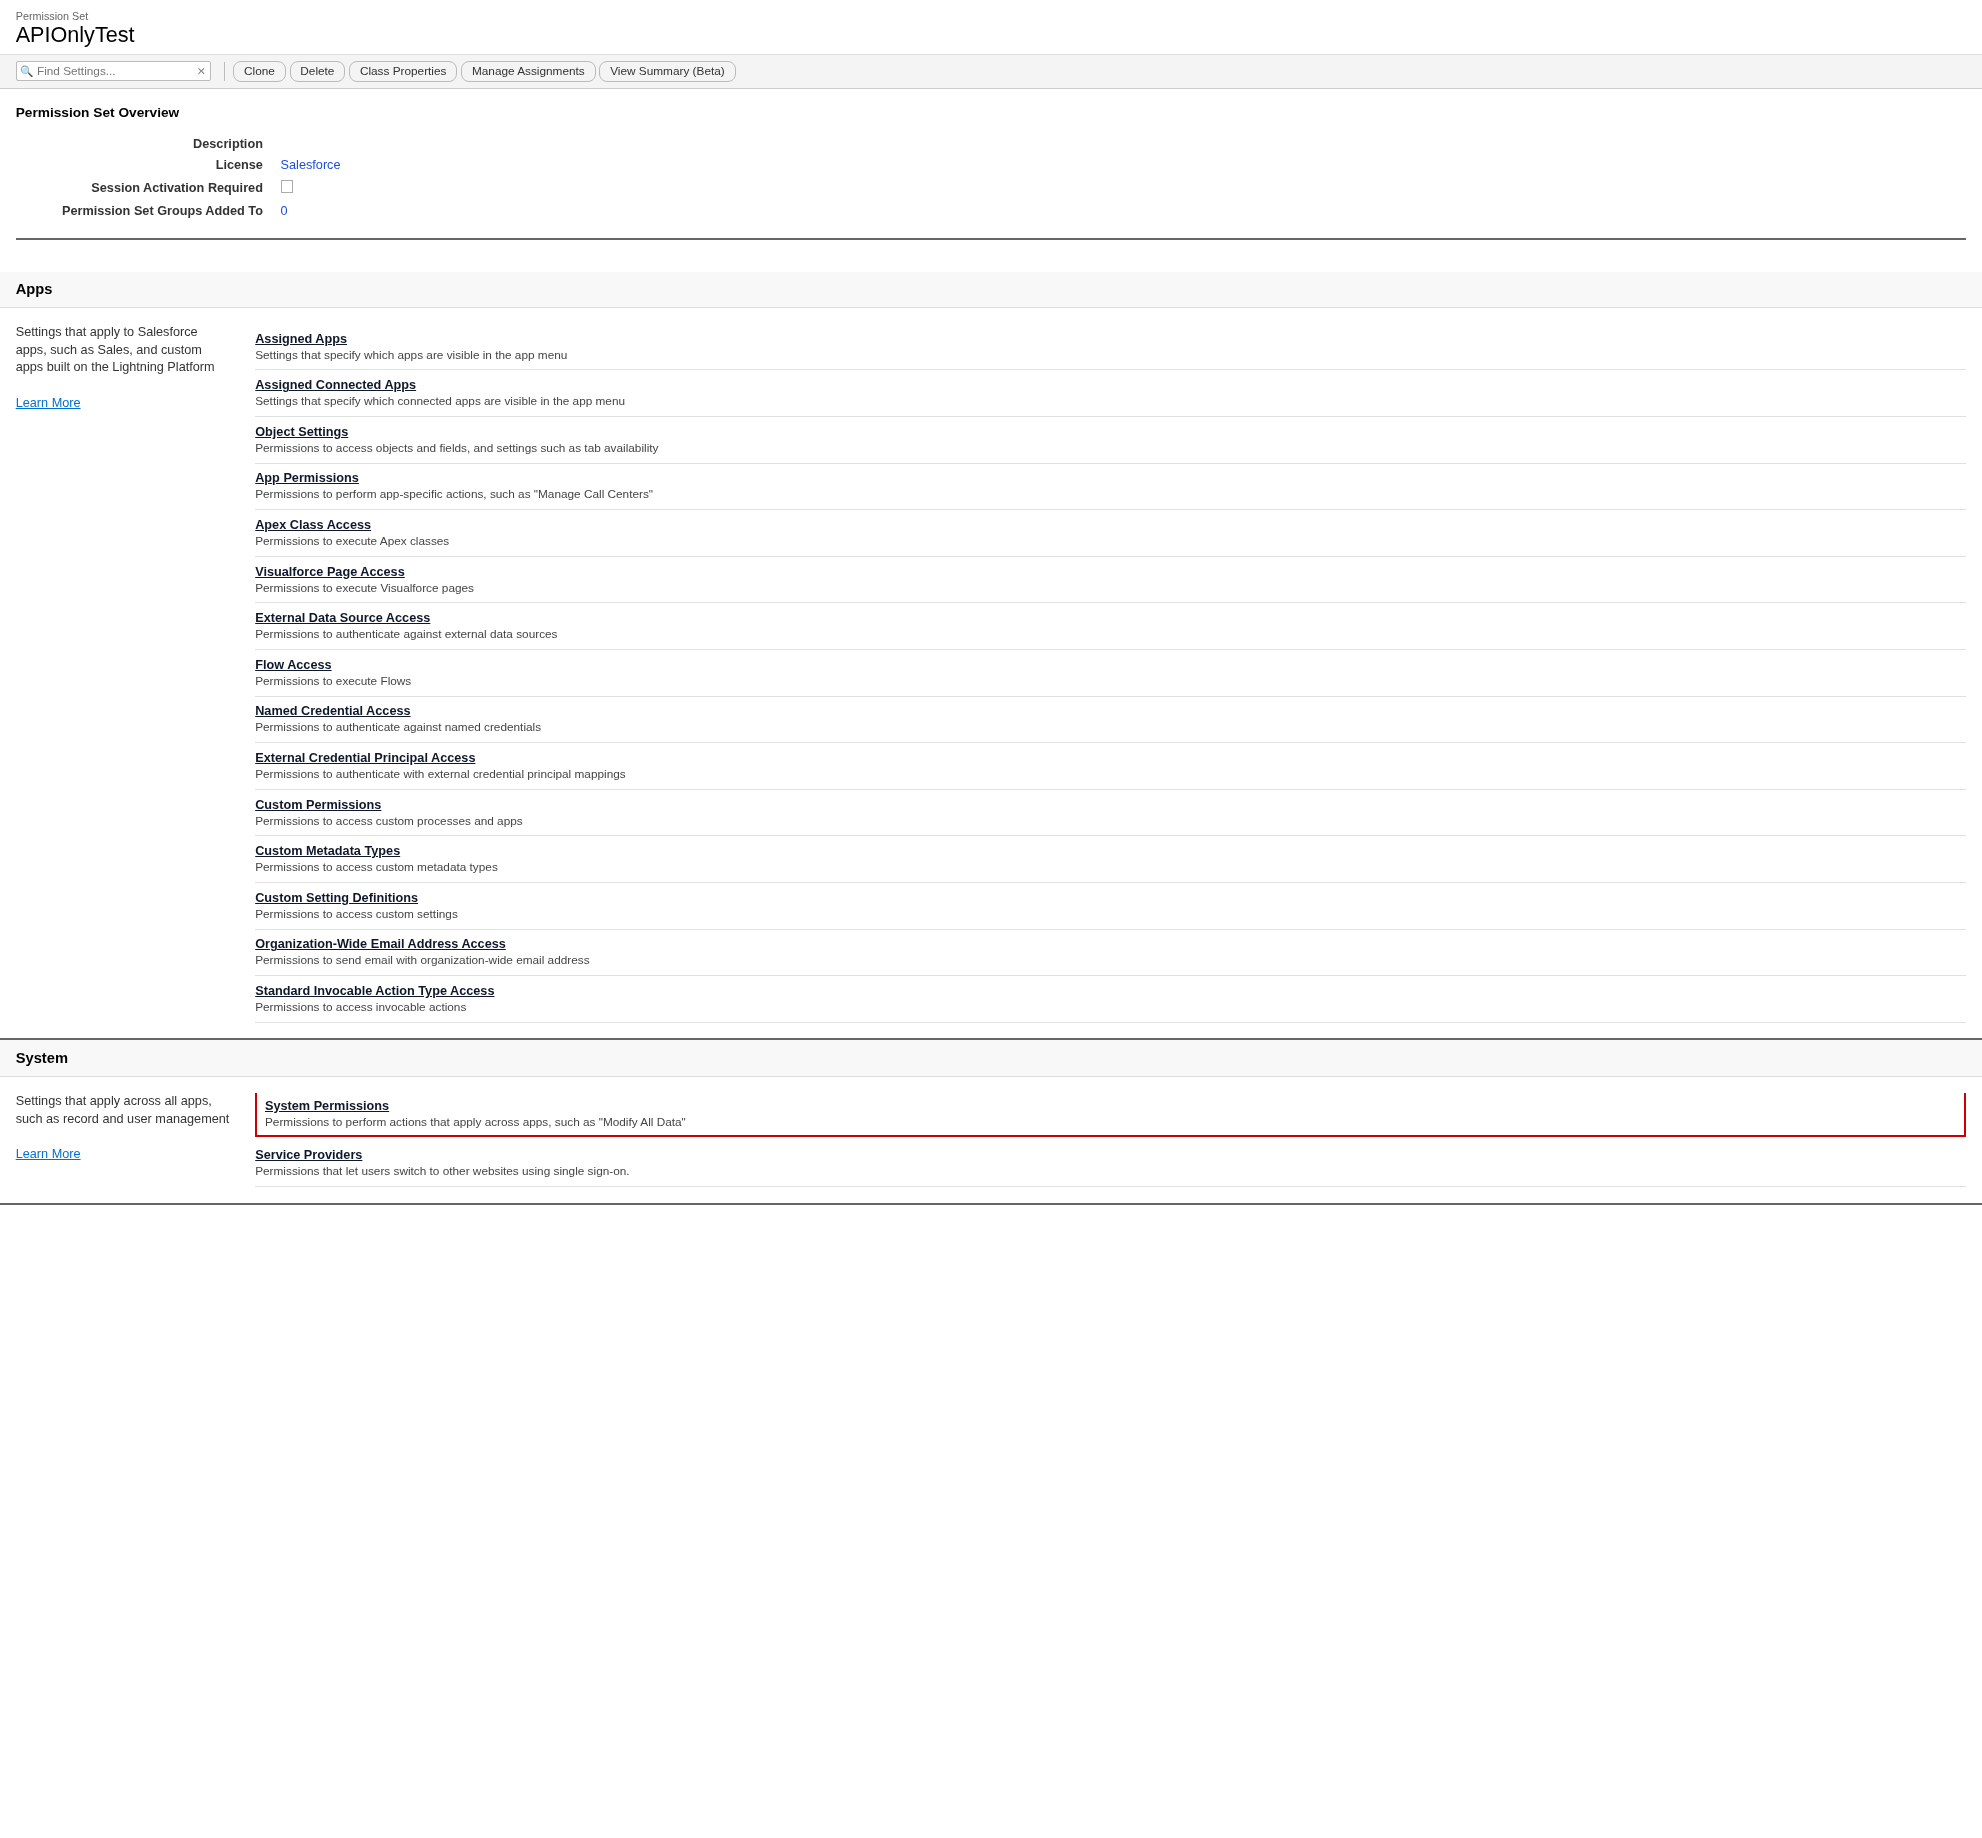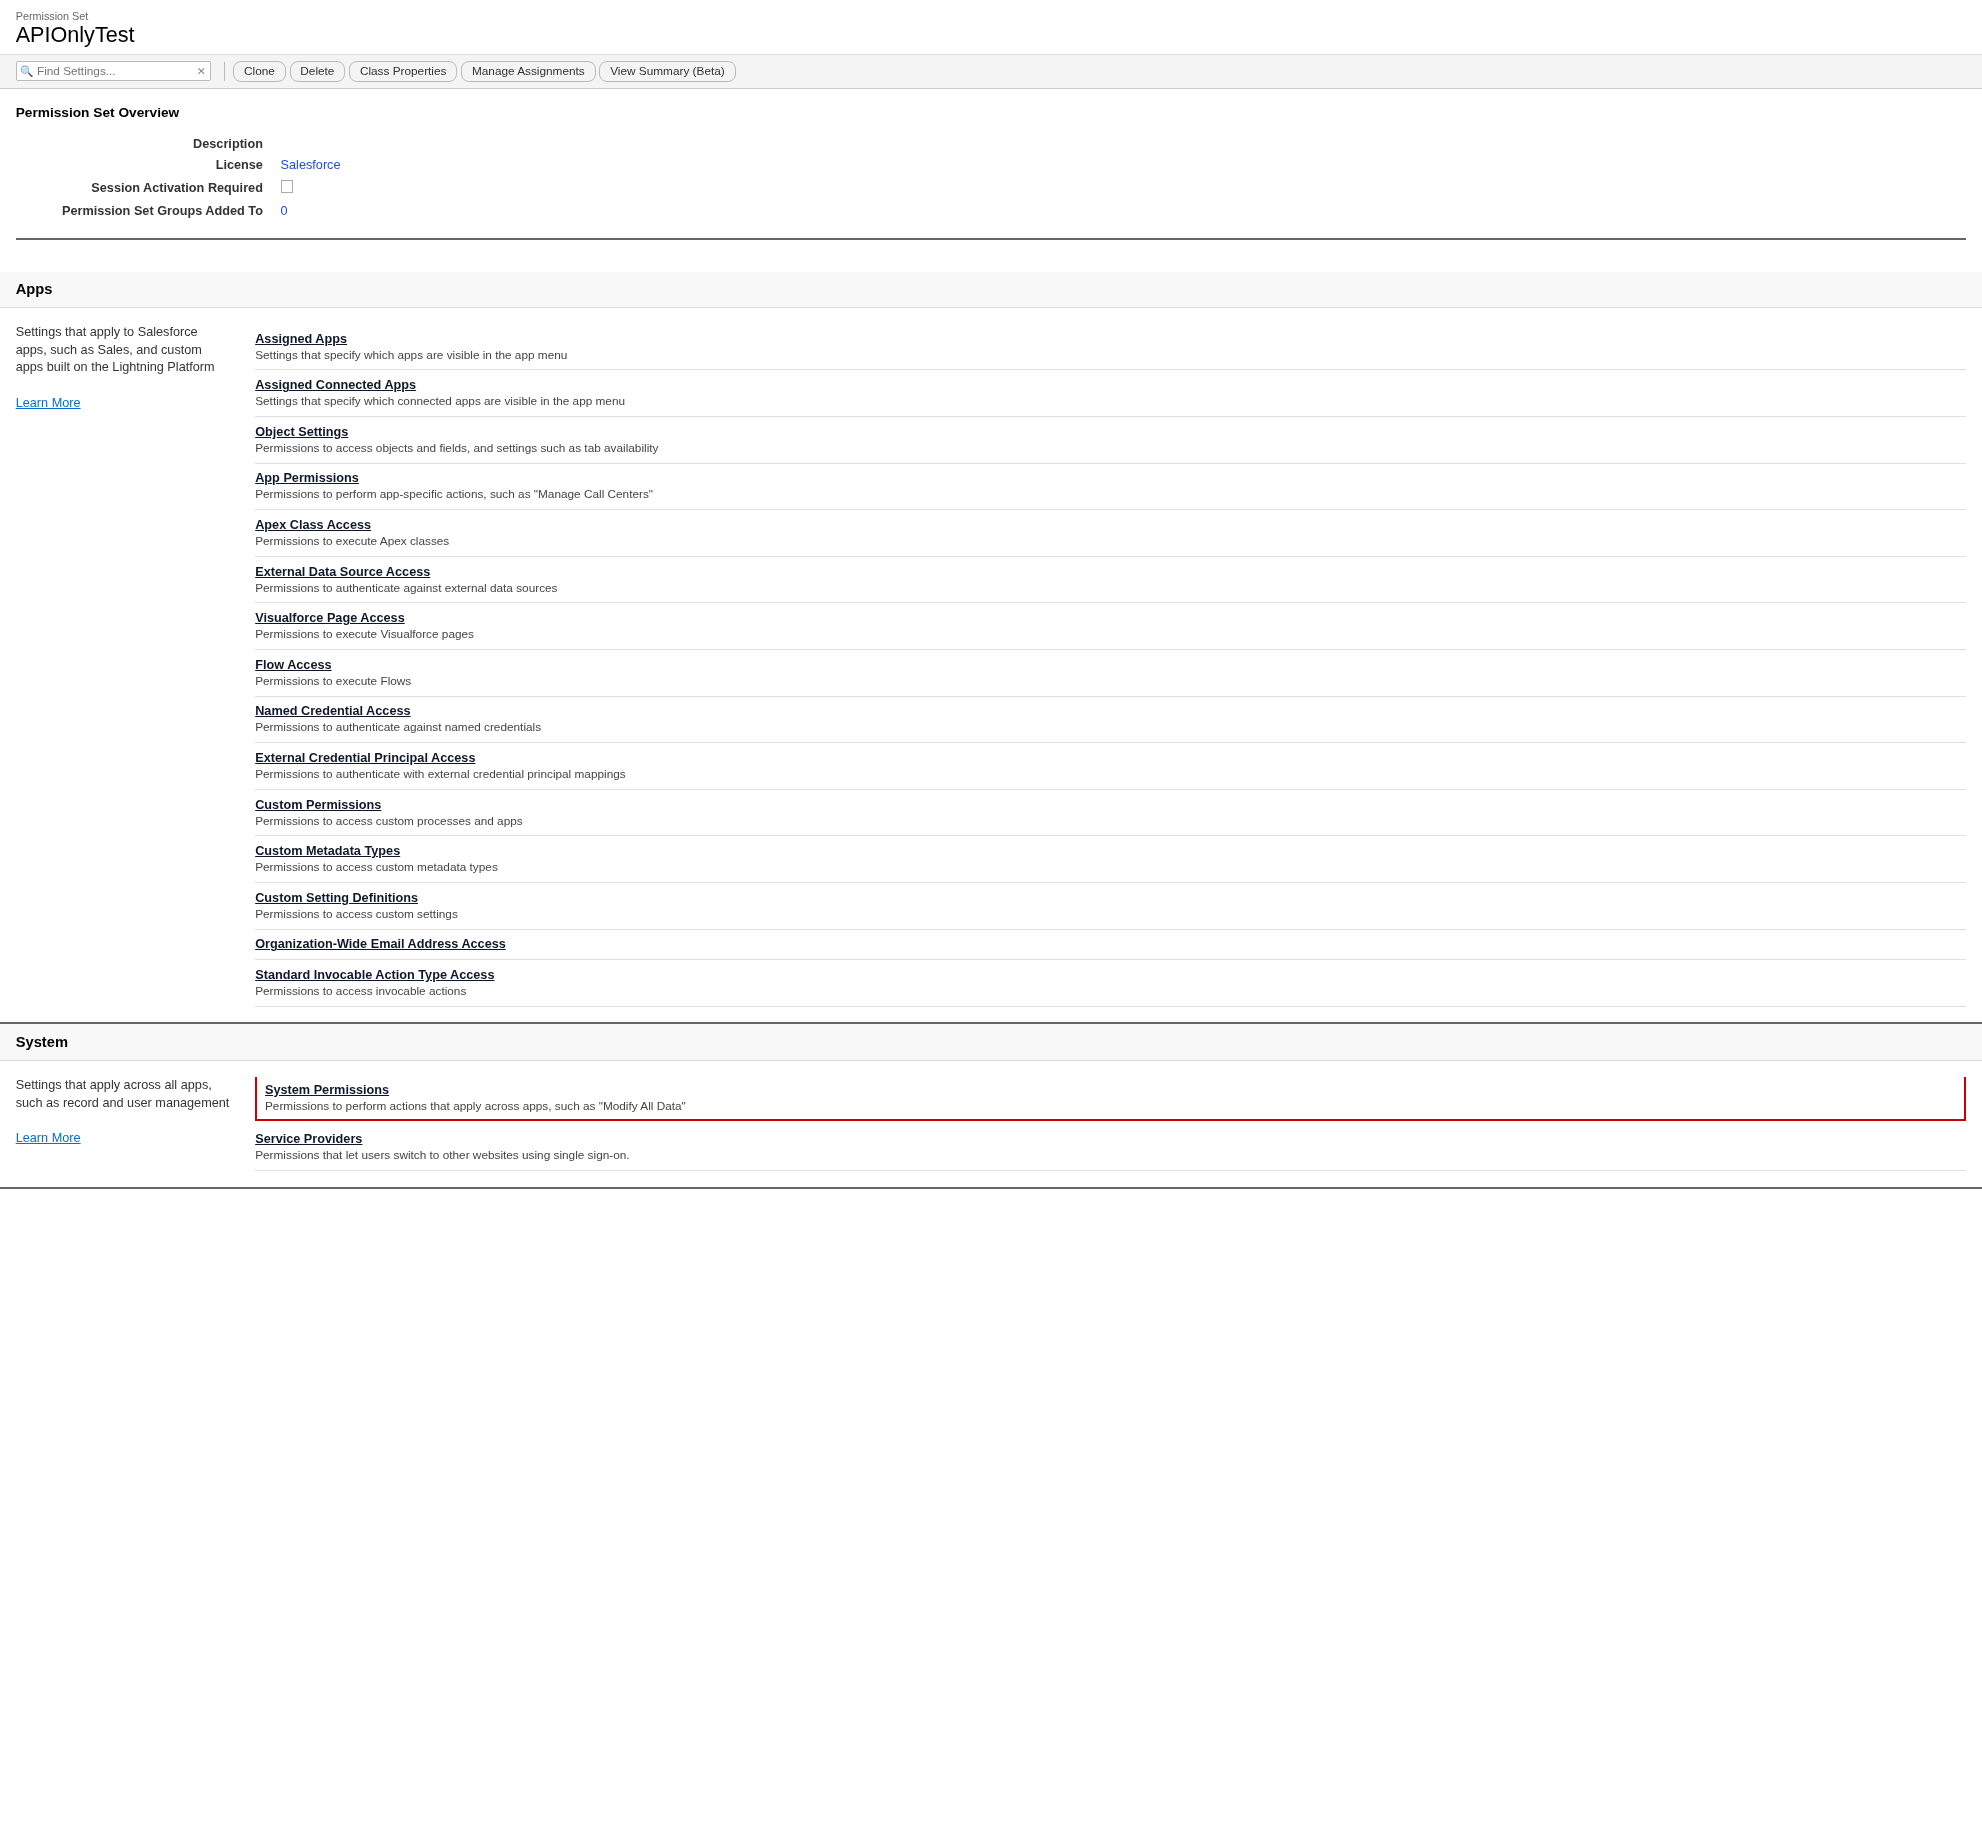--- a/index.html
+++ b/index.html
@@ -130,30 +130,30 @@
         <a>App Permissions</a>
         <p>Permissions to perform app-specific actions, such as "Manage Call Centers"</p>
       </div>
 
       <div class="link-item">
         <a>Apex Class Access</a>
         <p>Permissions to execute Apex classes</p>
       </div>
 
       <div class="link-item">
+        <a>Visualforce Page Access</a>
+        <p>Permissions to execute Visualforce pages</p>
+      </div>
+
+      <div class="link-item">
         <a>External Data Source Access</a>
         <p>Permissions to authenticate against external data sources</p>
       </div>
 
       <div class="link-item">
-        <a>Visualforce Page Access</a>
-        <p>Permissions to execute Visualforce pages</p>
-      </div>
-
-      <div class="link-item">
         <a>Flow Access</a>
         <p>Permissions to execute Flows</p>
       </div>
 
       <div class="link-item">
         <a>Named Credential Access</a>
         <p>Permissions to authenticate against named credentials</p>
       </div>
 
       <div class="link-item">
@@ -171,20 +171,21 @@
         <p>Permissions to access custom metadata types</p>
       </div>
 
       <div class="link-item">
         <a>Custom Setting Definitions</a>
         <p>Permissions to access custom settings</p>
       </div>
 
       <div class="link-item">
         <a>Organization-Wide Email Address Access</a>
+        <p>Permissions to send email with organization-wide email address</p>
       </div>
 
       <div class="link-item">
         <a>Standard Invocable Action Type Access</a>
         <p>Permissions to access invocable actions</p>
       </div>
 
     </div>
   </div>
 </div>

